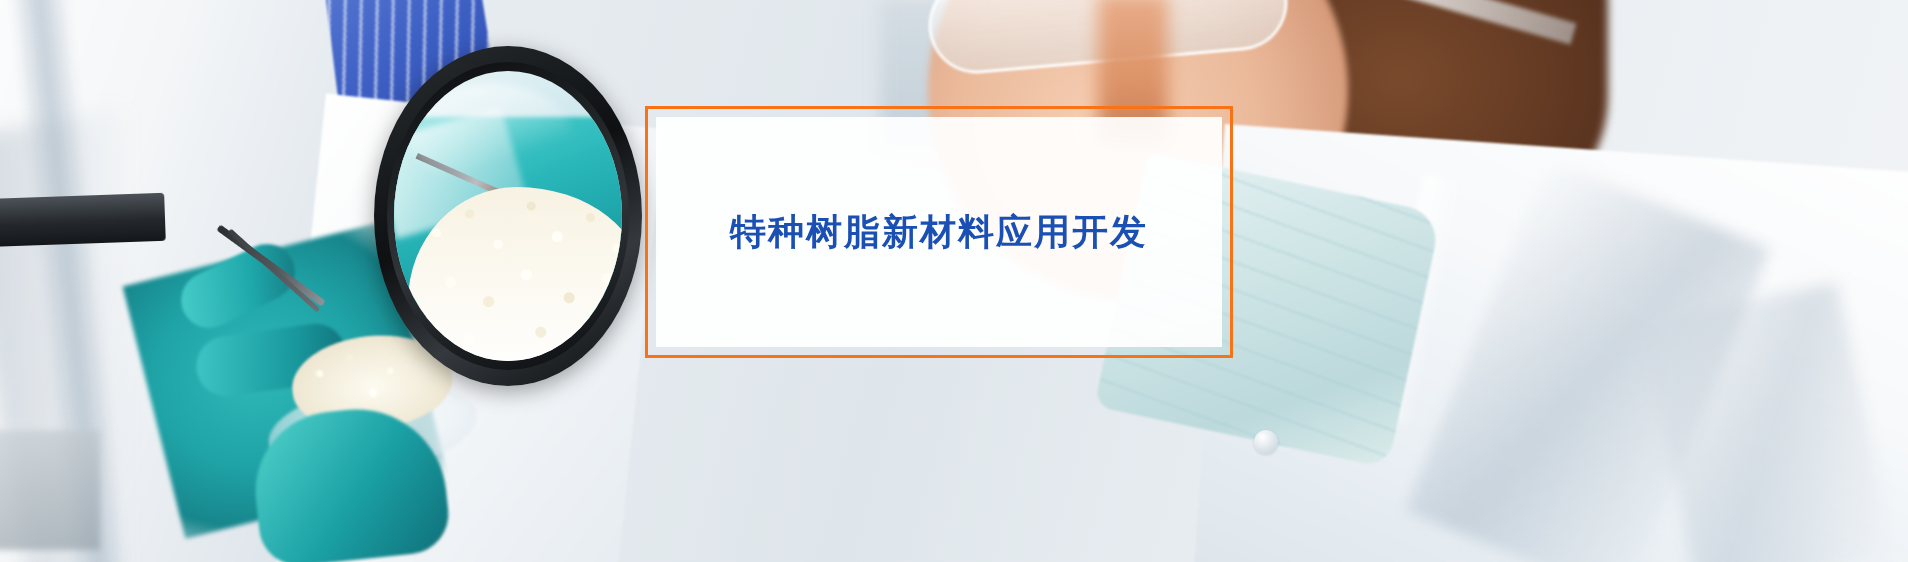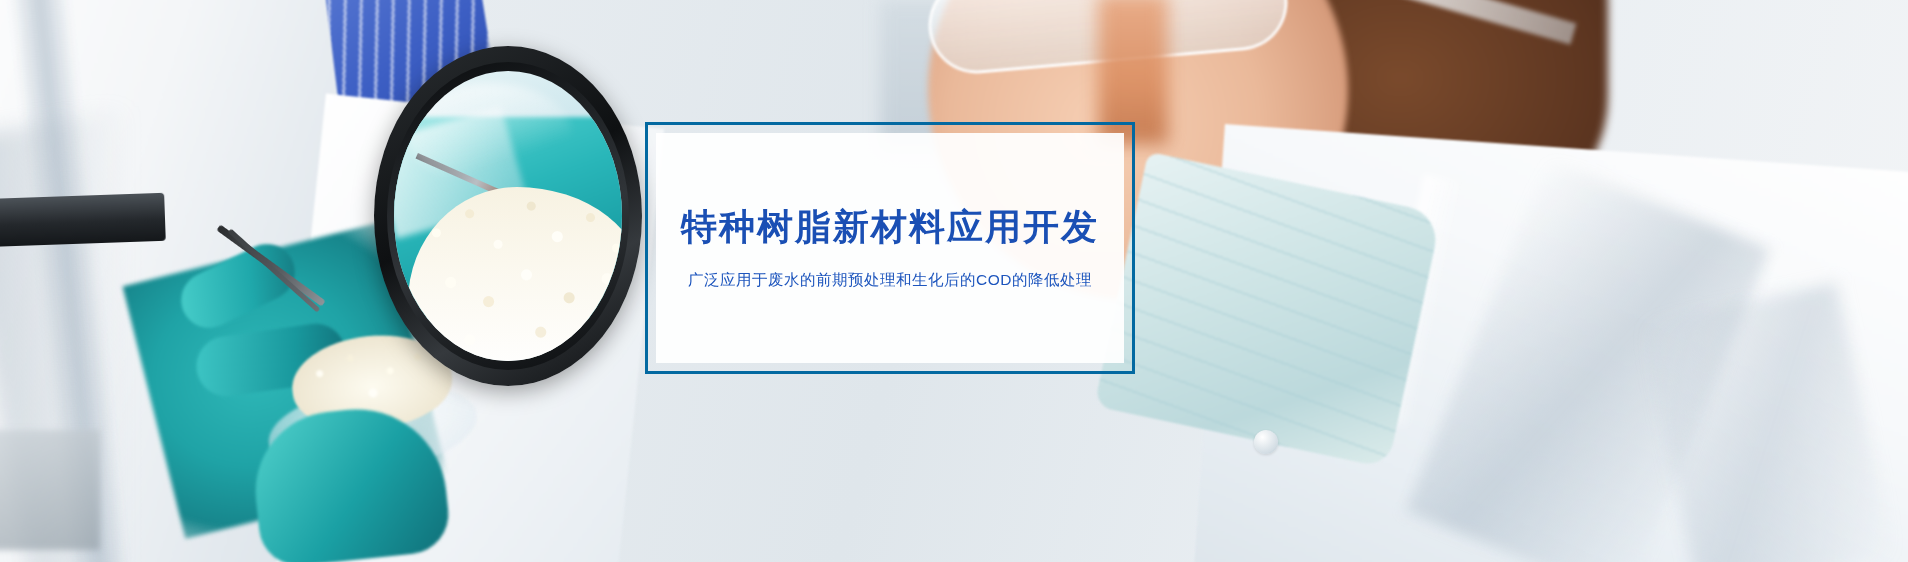--- a/index.html
+++ b/index.html
@@ -277,23 +277,23 @@
   }
   .bg-shelf{
     position:absolute; left:880px; top:0; width:180px; height:150px;
     background:linear-gradient(180deg,#cfd9e0,#b9c6d0);
     filter:blur(8px); opacity:.7;
   }
 
   
   .text-card{
     position:absolute;
-    left:645px; top:122px;
-    width:490px; height:252px;
-    border:3px solid #0369a1;
+    left:645px; top:106px;
+    width:588px; height:252px;
+    border:3px solid #f97316;
     padding:8px;
   }
   .text-card-inner{
     width:100%; height:100%;
     background:rgba(255,255,255,.93);
     display:flex;
     flex-direction:column;
     align-items:center;
     justify-content:center;
   }
@@ -366,17 +366,16 @@
     <div class="woman-coat-fold1"></div>
     <div class="woman-coat-fold2"></div>
     <div class="mask-edge"></div>
     <div class="mask"></div>
     <div class="button-dot"></div>
   </div>
 
   <div class="text-card">
     <div class="text-card-inner">
       <div class="headline">特种树脂新材料应用开发</div>
-      <div class="subline">广泛应用于废水的前期预处理和生化后的COD的降低处理</div>
     </div>
   </div>
 
 </div>
 
 </body></html>

